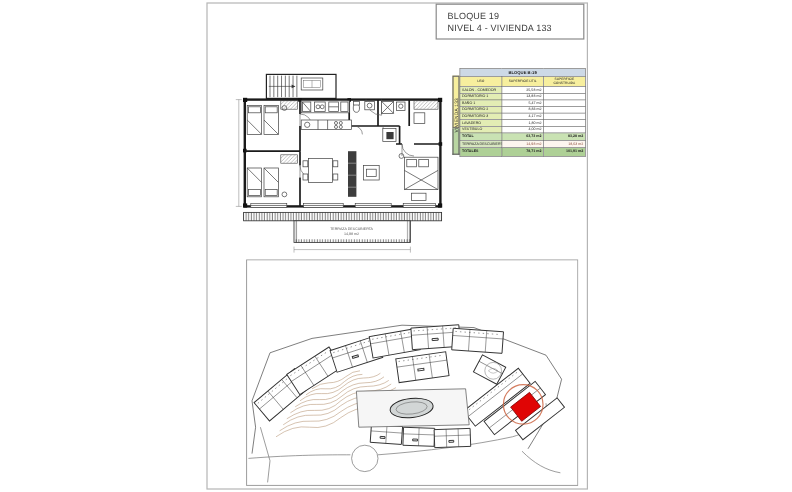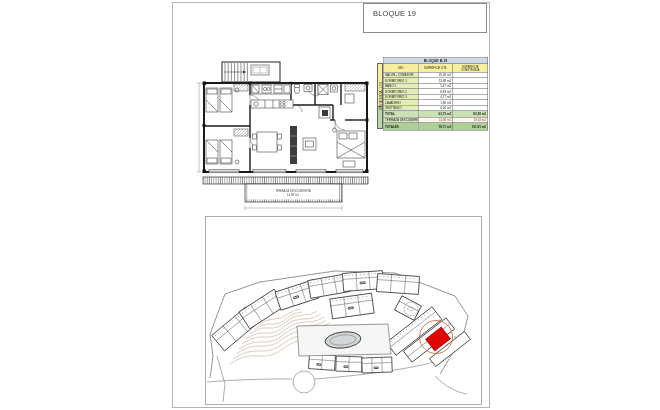--- a/index.html
+++ b/index.html
@@ -67,20 +67,21 @@
   .bnd{fill:none;stroke:#666;stroke-width:0.7;}
   .rd{fill:none;stroke:#777;stroke-width:0.6;}
 </style>
 </head>
 <body>
 
 <div class="page-frame"></div>
 
 <div class="title-box">
   <div>BLOQUE 19</div>
+  <div>NIVEL 4 - VIVIENDA 133</div>
 </div>
 
 <svg style="left:193px;top:50px;" width="195" height="170" viewBox="0 0 195 170">
   <defs>
     <pattern id="rail" width="2.2" height="8" patternUnits="userSpaceOnUse">
       <line x1="1" y1="0" x2="1" y2="8" stroke="#333" stroke-width="0.55"></line>
     </pattern>
     <pattern id="hatch" width="3" height="3" patternUnits="userSpaceOnUse">
       <path d="M0,3 L3,0" stroke="#666" stroke-width="0.35"></path>
     </pattern>

